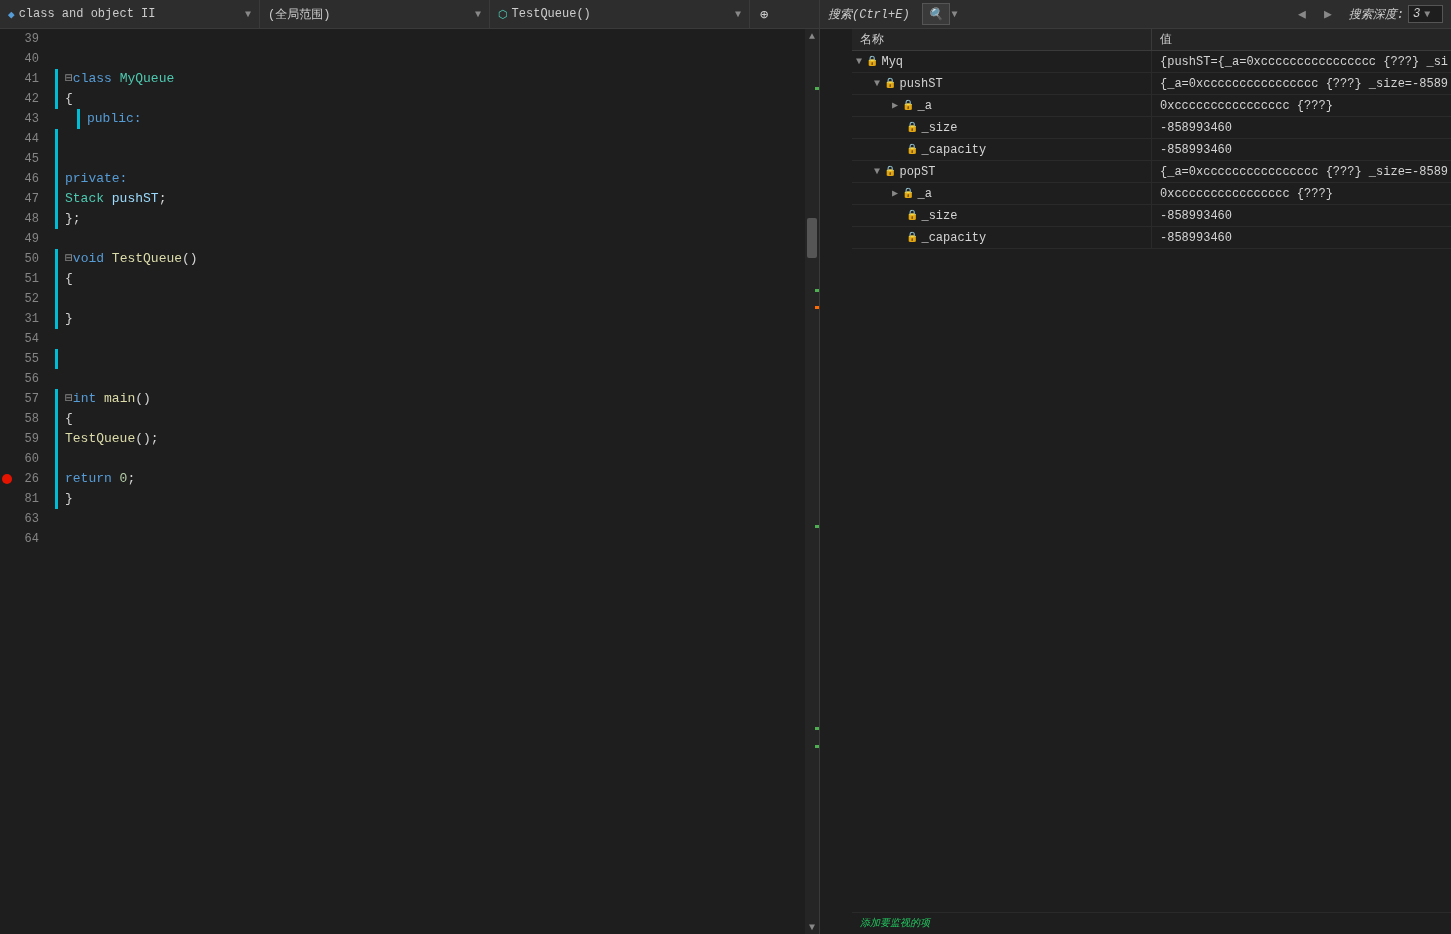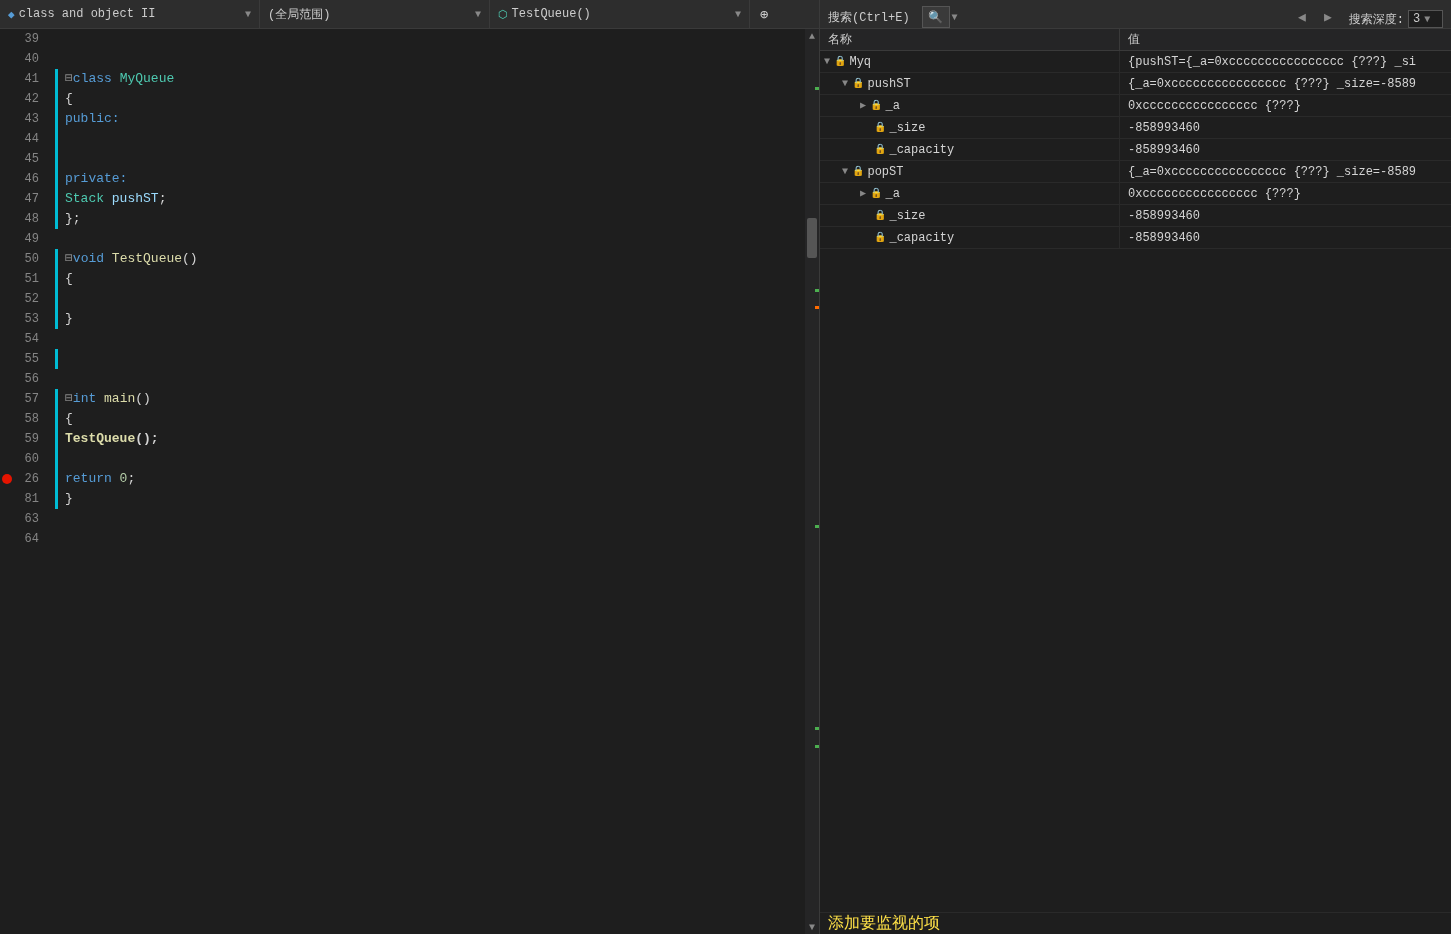--- a/index.html
+++ b/index.html
@@ -81,24 +81,25 @@
       align-items: center;
       justify-content: center;
       width: 28px;
       height: 100%;
       color: #cccccc;
       cursor: pointer;
       font-size: 14px;
     }
     .toolbar-right {
       display: flex;
-      align-items: flex-end;
-      flex: 1;
-      height: 100%;
-      padding: 0 8px;
+      align-items: center;
+      flex: 1;
+      height: 100%;
+      padding: 0 8px;
+      font-style: italic;
     }
     .search-box {
       display: flex;
       align-items: center;
       color: #cccccc;
       font-size: 12px;
       flex: 1;
     }
     .search-label {
       margin-right: 8px;
@@ -233,20 +234,21 @@
       cursor: pointer;
     }
 
     
     .watch-panel {
       flex: 1;
       background: #1e1e1e;
       display: flex;
       flex-direction: column;
       overflow: hidden;
+      margin-left: 32px;
     }
 
     .watch-table {
       flex: 1;
       overflow: hidden;
     }
 
     .watch-header {
       display: flex;
       background: #252526;
@@ -314,24 +316,25 @@
       color: #569cd6;
       margin-right: 3px;
       font-size: 11px;
       flex-shrink: 0;
     }
 
     .add-watch {
       height: 22px;
       line-height: 22px;
       padding: 0 8px;
-      font-size: 16px;
-      color: #fde047;
+      font-size: 10px;
+      color: #22c55e;
       cursor: pointer;
       border-top: 1px solid #2a2a2a;
+      font-style: italic;
     }
 
     .scrollbar-right {
       display: flex;
       flex-direction: column;
       width: 14px;
       background: #252526;
     }
   </style>
 </head>
@@ -383,56 +386,56 @@
           <div class="line-number">43</div>
           <div class="line-number">44</div>
           <div class="line-number">45</div>
           <div class="line-number">46</div>
           <div class="line-number">47</div>
           <div class="line-number">48</div>
           <div class="line-number">49</div>
           <div class="line-number">50</div>
           <div class="line-number">51</div>
           <div class="line-number">52</div>
-          <div class="line-number">53</div>
+          <div class="line-number">31</div>
           <div class="line-number">54</div>
           <div class="line-number">55</div>
           <div class="line-number">56</div>
           <div class="line-number">57</div>
           <div class="line-number">58</div>
           <div class="line-number">59</div>
           <div class="line-number">60</div>
           <div class="line-number has-breakpoint">26</div>
           <div class="line-number">81</div>
           <div class="line-number">63</div>
           <div class="line-number">64</div>
         </div>
       <div style="position:relative; flex:1; overflow:hidden;">
         <div class="code-lines" id="code-lines">
             <div class="code-line" style="position: relative;"><span style="padding-left: 4px;"> </span></div>
             <div class="code-line" style="position: relative;"><span style="padding-left: 4px;"> </span></div>
             <div class="code-line" style="position: relative;"><span style="position: absolute; left: 0px; top: 0px; width: 3px; height: 20px; background: rgb(0, 188, 212);"></span><span style="padding-left: 10px;"><span style="color: rgb(133, 133, 133);">⊟</span><span style="color: rgb(86, 156, 214);">class </span><span style="color: rgb(78, 201, 176);">MyQueue</span></span></div>
             <div class="code-line" style="position: relative;"><span style="position: absolute; left: 0px; top: 0px; width: 3px; height: 20px; background: rgb(0, 188, 212);"></span><span style="padding-left: 10px;"><span style="color: rgb(212, 212, 212);">{</span></span></div>
-            <div class="code-line" style="position: relative;"><span style="position: absolute; left: 0px; top: 0px; width: 3px; height: 20px; background: rgb(0, 188, 212);"></span><span style="padding-left: 10px;"><span style="color: rgb(86, 156, 214);">public:</span></span></div>
+            <div class="code-line" style="position: relative; margin-left: 22px;"><span style="position: absolute; left: 0px; top: 0px; width: 3px; height: 20px; background: rgb(0, 188, 212);"></span><span style="padding-left: 10px;"><span style="color: rgb(86, 156, 214);">public:</span></span></div>
             <div class="code-line" style="position: relative;"><span style="position: absolute; left: 0px; top: 0px; width: 3px; height: 20px; background: rgb(0, 188, 212);"></span><span style="padding-left: 10px;"> </span></div>
             <div class="code-line" style="position: relative;"><span style="position: absolute; left: 0px; top: 0px; width: 3px; height: 20px; background: rgb(0, 188, 212);"></span><span style="padding-left: 10px;"> </span></div>
             <div class="code-line" style="position: relative;"><span style="position: absolute; left: 0px; top: 0px; width: 3px; height: 20px; background: rgb(0, 188, 212);"></span><span style="padding-left: 10px;"><span style="color: rgb(86, 156, 214);">private:</span></span></div>
             <div class="code-line" style="position: relative;"><span style="position: absolute; left: 0px; top: 0px; width: 3px; height: 20px; background: rgb(0, 188, 212);"></span><span style="padding-left: 10px;"><span style="color: rgb(78, 201, 176);">Stack </span><span style="color: rgb(156, 220, 254);">pushST</span><span style="color: rgb(212, 212, 212);">;</span></span></div>
             <div class="code-line" style="position: relative;"><span style="position: absolute; left: 0px; top: 0px; width: 3px; height: 20px; background: rgb(0, 188, 212);"></span><span style="padding-left: 10px;"><span style="color: rgb(212, 212, 212);">};</span></span></div>
             <div class="code-line" style="position: relative;"><span style="padding-left: 4px;"> </span></div>
             <div class="code-line" style="position: relative;"><span style="position: absolute; left: 0px; top: 0px; width: 3px; height: 20px; background: rgb(0, 188, 212);"></span><span style="padding-left: 10px;"><span style="color: rgb(133, 133, 133);">⊟</span><span style="color: rgb(86, 156, 214);">void </span><span style="color: rgb(220, 220, 170);">TestQueue</span><span style="color: rgb(212, 212, 212);">()</span></span></div>
             <div class="code-line" style="position: relative;"><span style="position: absolute; left: 0px; top: 0px; width: 3px; height: 20px; background: rgb(0, 188, 212);"></span><span style="padding-left: 10px;"><span style="color: rgb(212, 212, 212);">{</span></span></div>
             <div class="code-line" style="position: relative;"><span style="position: absolute; left: 0px; top: 0px; width: 3px; height: 20px; background: rgb(0, 188, 212);"></span><span style="padding-left: 10px;"> </span></div>
             <div class="code-line" style="position: relative;"><span style="position: absolute; left: 0px; top: 0px; width: 3px; height: 20px; background: rgb(0, 188, 212);"></span><span style="padding-left: 10px;"><span style="color: rgb(212, 212, 212);">}</span></span></div>
             <div class="code-line" style="position: relative;"><span style="padding-left: 4px;"> </span></div>
             <div class="code-line" style="position: relative;"><span style="position: absolute; left: 0px; top: 0px; width: 3px; height: 20px; background: rgb(0, 188, 212);"></span><span style="padding-left: 10px;"> </span></div>
             <div class="code-line" style="position: relative;"><span style="padding-left: 4px;"> </span></div>
             <div class="code-line" style="position: relative;"><span style="position: absolute; left: 0px; top: 0px; width: 3px; height: 20px; background: rgb(0, 188, 212);"></span><span style="padding-left: 10px;"><span style="color: rgb(133, 133, 133);">⊟</span><span style="color: rgb(86, 156, 214);">int </span><span style="color: rgb(220, 220, 170);">main</span><span style="color: rgb(212, 212, 212);">()</span></span></div>
             <div class="code-line" style="position: relative;"><span style="position: absolute; left: 0px; top: 0px; width: 3px; height: 20px; background: rgb(0, 188, 212);"></span><span style="padding-left: 10px;"><span style="color: rgb(212, 212, 212);">{</span></span></div>
-            <div class="code-line" style="position: relative;"><span style="position: absolute; left: 0px; top: 0px; width: 3px; height: 20px; background: rgb(0, 188, 212);"></span><span style="padding-left: 10px; font-weight: bold;"><span style="color: rgb(220, 220, 170);">TestQueue</span><span style="color: rgb(212, 212, 212);">();</span></span></div>
+            <div class="code-line" style="position: relative;"><span style="position: absolute; left: 0px; top: 0px; width: 3px; height: 20px; background: rgb(0, 188, 212);"></span><span style="padding-left: 10px;"><span style="color: rgb(220, 220, 170);">TestQueue</span><span style="color: rgb(212, 212, 212);">();</span></span></div>
             <div class="code-line" style="position: relative;"><span style="position: absolute; left: 0px; top: 0px; width: 3px; height: 20px; background: rgb(0, 188, 212);"></span><span style="padding-left: 10px;"> </span></div>
             <div class="code-line" style="position: relative;"><span style="position: absolute; left: 0px; top: 0px; width: 3px; height: 20px; background: rgb(0, 188, 212);"></span><span style="padding-left: 10px;"><span style="color: rgb(86, 156, 214);">return </span><span style="color: rgb(181, 206, 168);">0</span><span style="color: rgb(212, 212, 212);">;</span></span></div>
             <div class="code-line" style="position: relative;"><span style="position: absolute; left: 0px; top: 0px; width: 3px; height: 20px; background: rgb(0, 188, 212);"></span><span style="padding-left: 10px;"><span style="color: rgb(212, 212, 212);">}</span></span></div>
           </div>
 
       </div>
       <div class="scrollbar-right" id="scrollbar">
         <div class="scroll-arrow">▲</div>
         <div style="flex:1; position:relative;" id="scroll-track">
         <div style="position: absolute; right: 0px; top: 5%; width: 4px; height: 3px; background: rgb(76, 175, 80);"></div>

